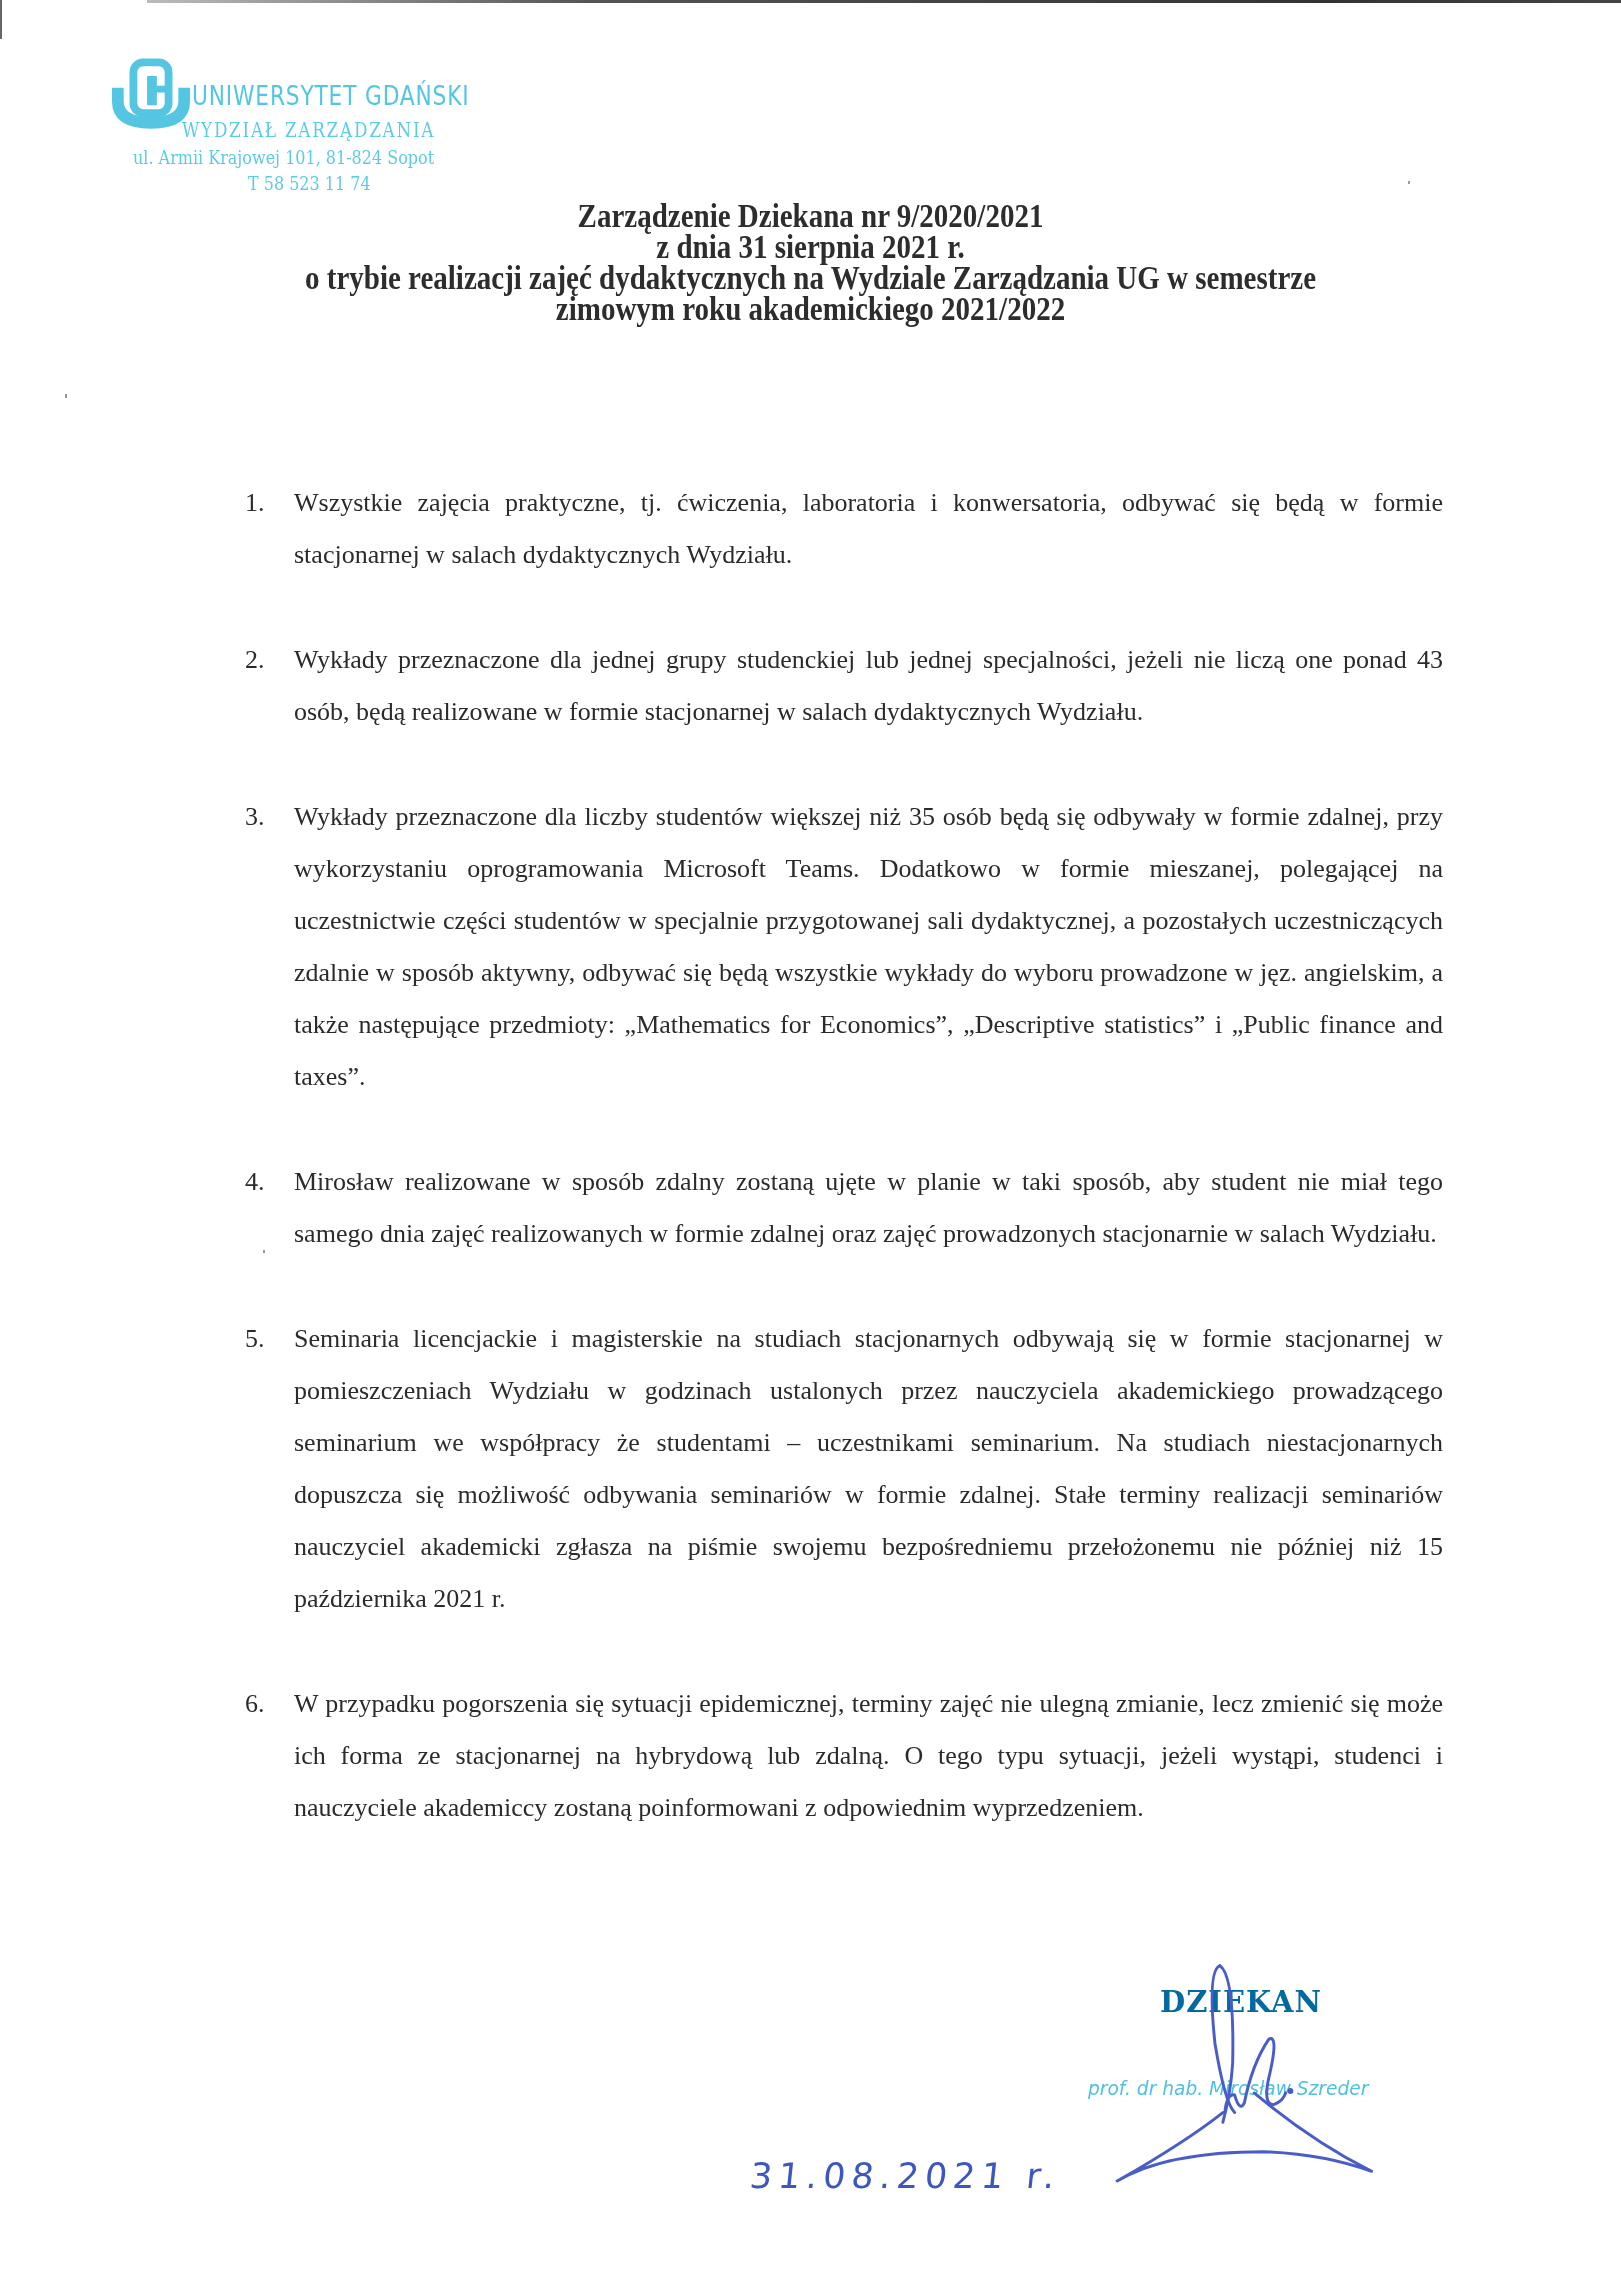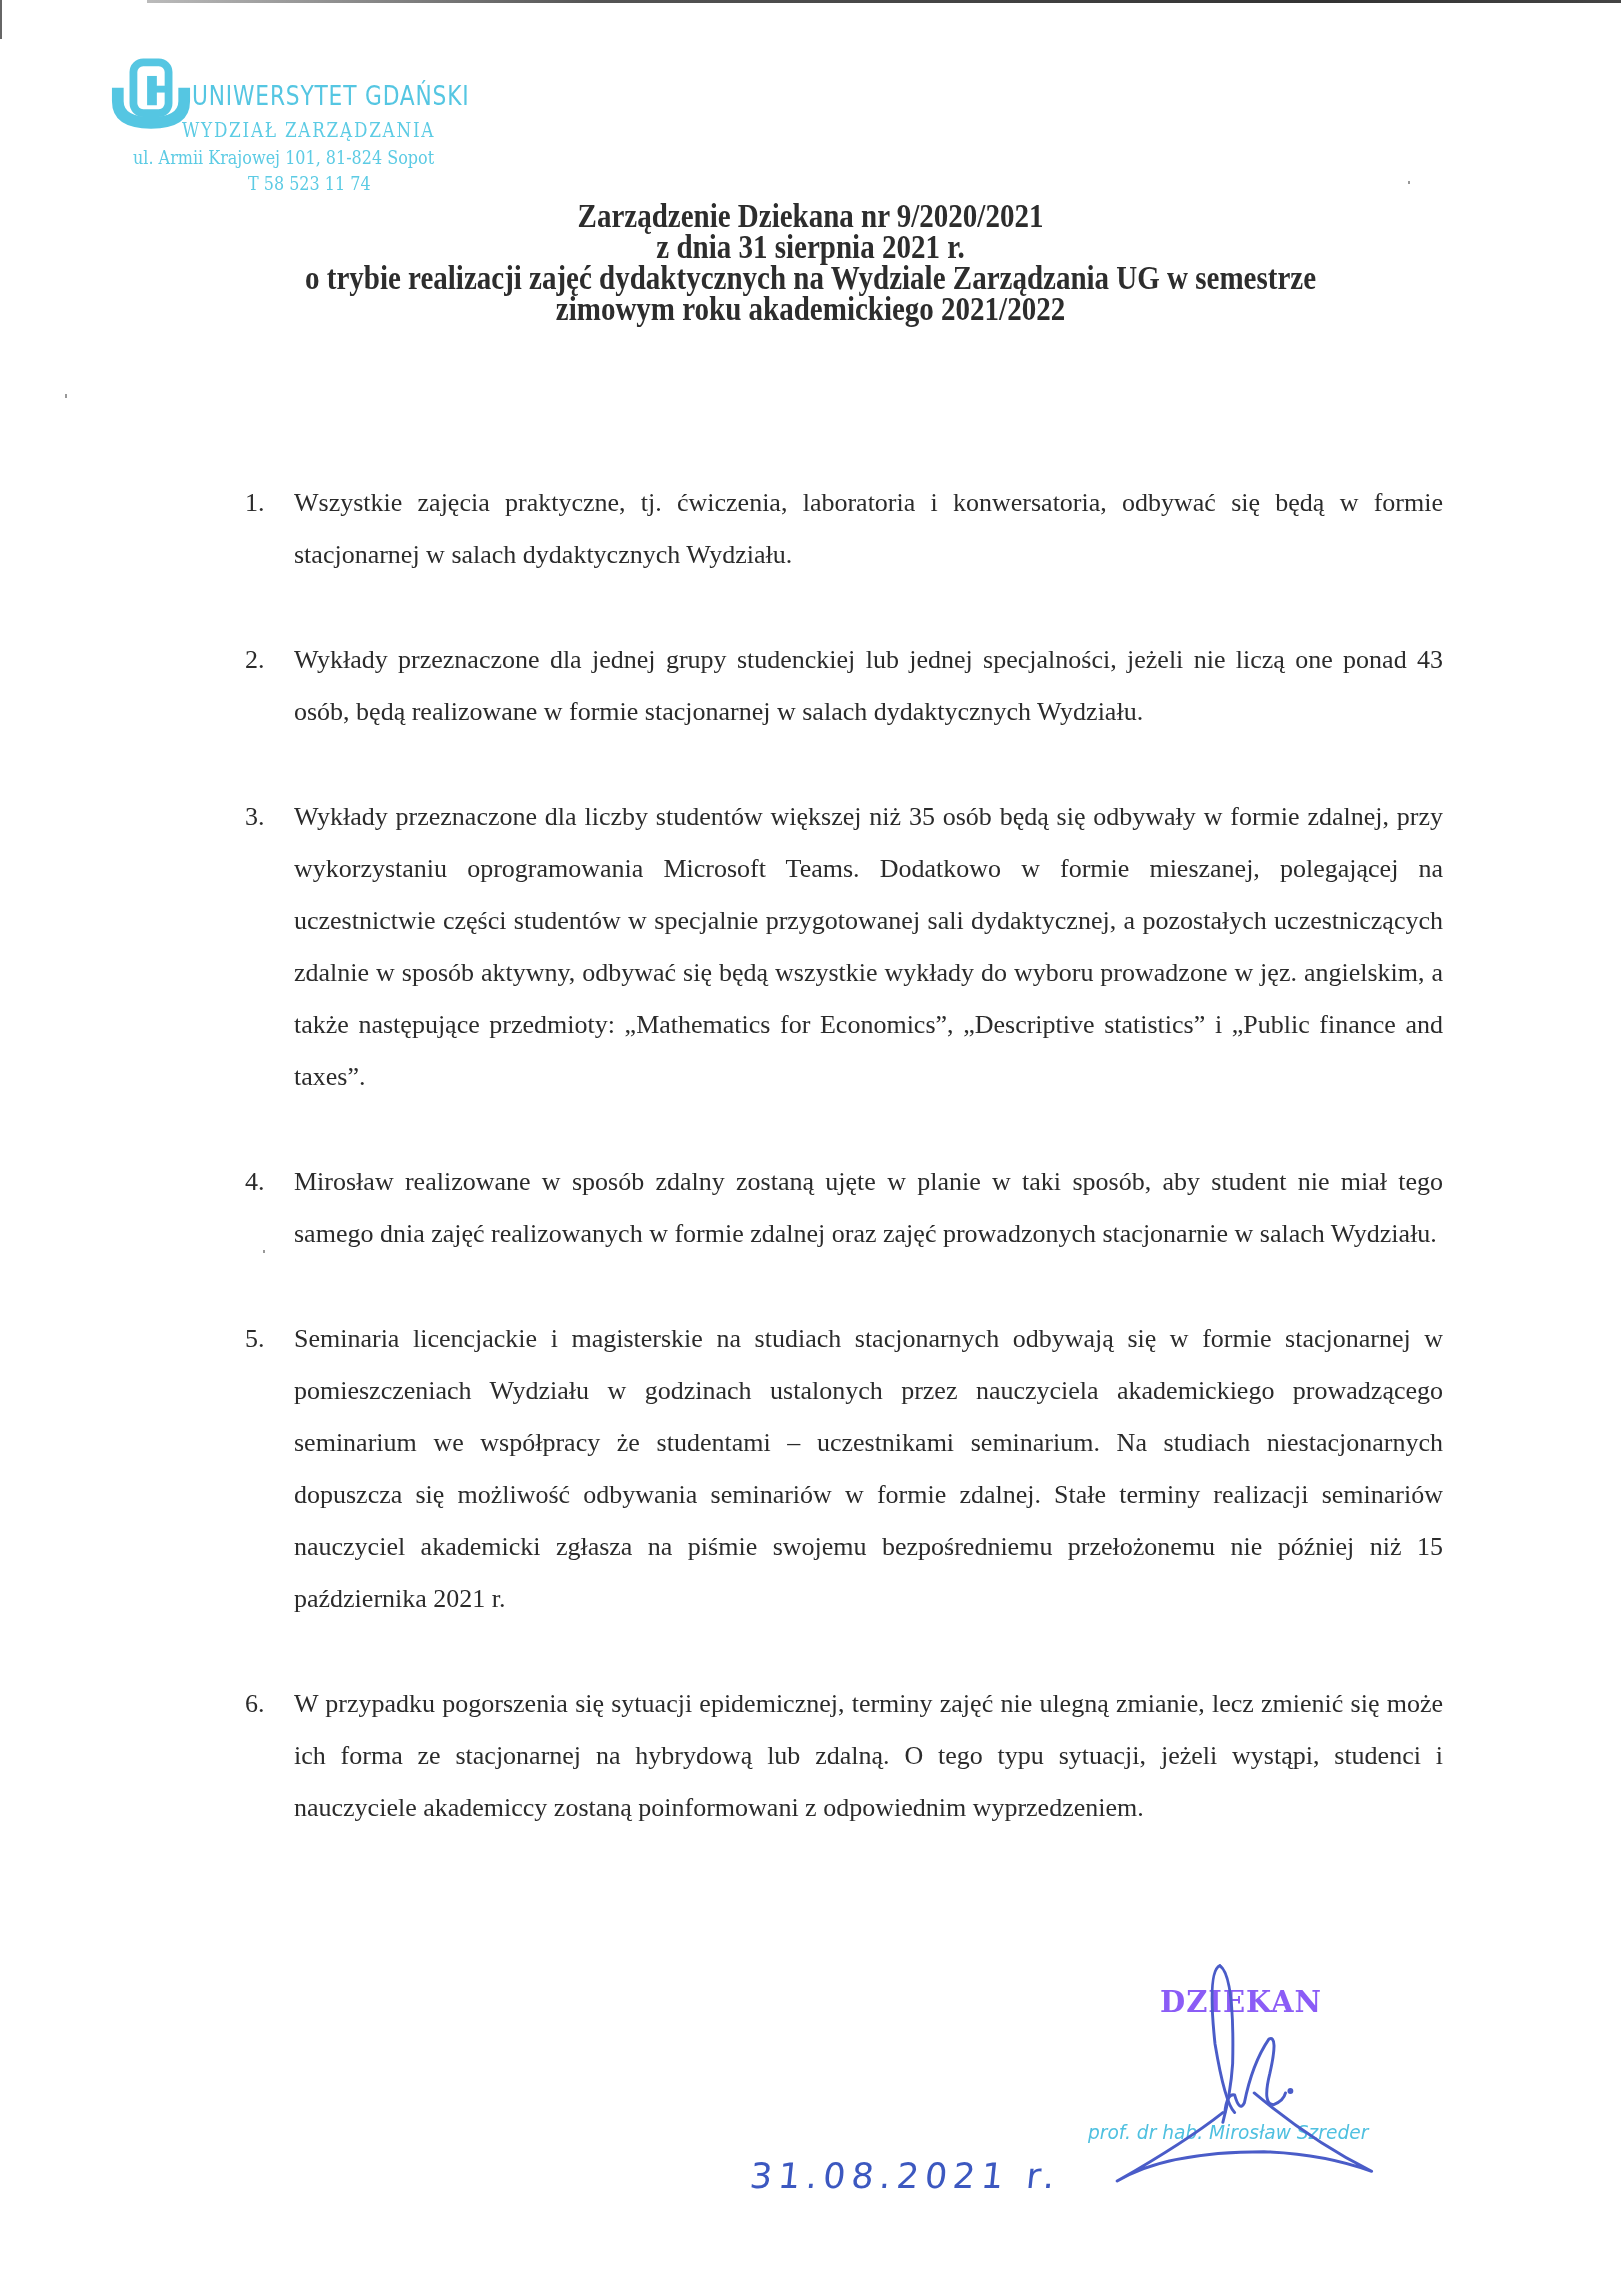--- a/index.html
+++ b/index.html
@@ -36,25 +36,25 @@
 
     
     .items { position:absolute; left:245px; top:477px; width:1198px; }
     .item { position:relative; padding-left:49px; font-size:26px; line-height:52px; text-align:justify; color:#2b2b2b; }
     .item-num { position:absolute; left:0; top:0; }
     .item + .item { margin-top:53px; }
 
     
     .sig-stamp-title {
       position:absolute; left:1160px; top:1985px; font-family:"DejaVu Serif", serif; font-weight:bold;
-      font-size:29px; color:#8b5cf6; letter-spacing:1px;
+      font-size:29px; color:#0369a1; letter-spacing:1px;
     }
     .sig-stamp-name {
       position:absolute; left:1088px; top:2078px; font-family:"DejaVu Sans", sans-serif; font-style:italic;
-      font-size:18.6px; color:#4fc0e0; white-space:nowrap;margin-top:44px;
+      font-size:18.6px; color:#4fc0e0; white-space:nowrap;
     }
     .signature { position:absolute; left:1078px; top:1946px; width:323px; height:245px; }
     .handwritten-date {
       position:absolute; left:750px; top:2156px; font-family:"DejaVu Sans", sans-serif;
       font-size:35px; color:#3c58c0; letter-spacing:5.9px; transform:skewX(-6deg);
     }
     .speck { position:absolute; width:2px; height:3.9px; background:#999; }
   </style>
 </head>
 <body>

